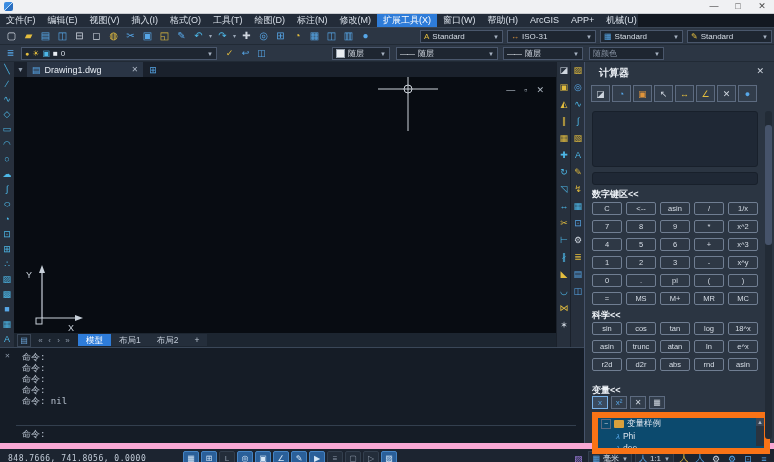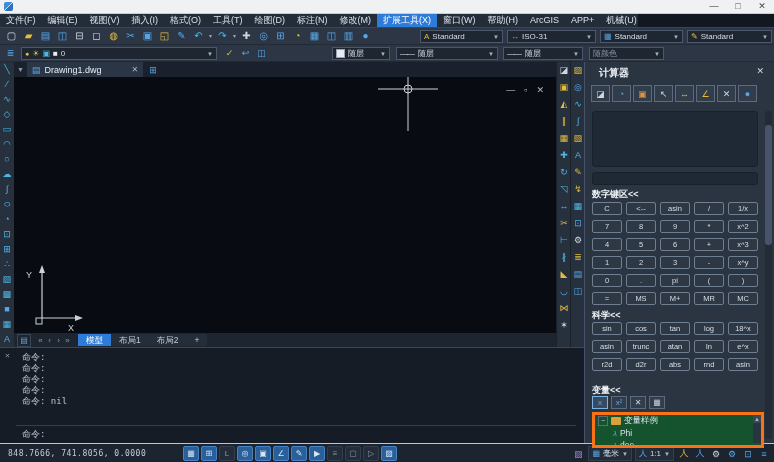--- a/index.html
+++ b/index.html
@@ -51,21 +51,21 @@
   .ltab{padding:0 8px;height:12px;line-height:12px;background:#242e3b;font-size:8.5px;color:#c2cbd7}
   .ltab.active{background:#2e7cd9;color:#fff}
   
   .cmd{left:0;top:347px;width:584px;height:96px;background:#151c26;border-top:1px solid #3a4758;box-sizing:border-box;font-family:"DejaVu Sans Mono",monospace;color:#b8c2cf;font-size:9px}
   .cmd-close{position:absolute;left:5px;top:3px;color:#8d99a9;font-size:8px}
   .cmdlines{position:absolute;left:22px;top:4px}
   .cline{height:11px;line-height:11px;white-space:pre}
   .cmd-div{position:absolute;left:16px;right:8px;top:77px;border-top:1px solid #333f4e}
   .cprompt{position:absolute;left:22px;top:81px;height:11px;line-height:11px}
   
-  .status{left:0;top:443px;width:774px;height:19px;background:#1c2430;border-top:1px solid #f9a8d4;box-sizing:border-box}
+  .status{left:0;top:443px;width:774px;height:19px;background:#1c2430;border-top:6px solid #f9a8d4;box-sizing:border-box}
   .coords{position:absolute;left:8px;top:5px;font-family:"DejaVu Sans Mono",monospace;font-size:8px;color:#c3ccd8;letter-spacing:.5px}
   .toggles{position:absolute;left:183px;top:2px;display:flex}
   .sic{width:14px;height:13px;margin-right:2px;display:flex;align-items:center;justify-content:center;font-size:8px;border-radius:2px}
   .sic.on{background:#2a5f99;border:1px solid #4584c4;color:#d6e7f7}
   .sic.off{background:#232d3a;border:1px solid #333f4e;color:#8d99a9}
   .rgroup{position:absolute;right:3px;top:2px;display:flex;align-items:center;gap:3px}
   .scombo{display:flex;align-items:center;background:#232d3a;border:1px solid #333f4e;height:13px;padding:0 3px;font-size:8px;color:#cdd6e0;gap:3px}
   .ric{width:14px;height:13px;display:flex;align-items:center;justify-content:center;font-size:9px}
   
   .calc{left:584px;top:62px;width:190px;height:381px;background:#2b3542;border-left:1px solid #46536a;box-sizing:border-box}
@@ -73,21 +73,21 @@
   .calc-close{position:absolute;right:10px;top:4px;font-size:9px;color:#cfd6df}
   .calc-tools{position:absolute;left:6px;top:23px;display:flex;gap:2px}
   .cbtn{width:19px;height:17px;background:#323d4b;border:1px solid #5d6b80;display:flex;align-items:center;justify-content:center;font-size:9px;box-sizing:border-box}
   .box{background:#1f2835;border:1px solid #18202b;border-radius:3px;box-sizing:border-box}
   .sec{position:absolute;left:7px;color:#eef2f7;font-weight:bold;font-size:9px}
   .grid5{position:absolute;left:7px;display:grid;grid-template-columns:repeat(5,30px);grid-auto-rows:13px;gap:5px 4px}
   .kbtn{background:#2e3845;border:1px solid #707e92;border-radius:2px;color:#d8dfe8;font-size:7.5px;display:flex;align-items:center;justify-content:center;height:13px;padding:0;font-family:inherit}
   .vartools{position:absolute;left:7px;top:334px;display:flex;gap:3px}
   .vbtn{width:16px;height:13px;background:#323d4b;border:1px solid #5d6b80;display:flex;align-items:center;justify-content:center;font-size:8px;box-sizing:border-box}
   .vbtn.hl{border-color:#7ab2e8;background:#3a4a5e}
-  .tree{position:absolute;left:7px;top:350px;width:166px;height:30px;background:#14532d;border:3px solid #f97316;overflow:hidden}
+  .tree{position:absolute;left:7px;top:350px;width:166px;height:30px;background:#0c4a6e;border:6px solid #f97316;overflow:hidden}
   .trow{display:flex;align-items:center;height:12px;font-size:8.5px;color:#dce3ec;gap:3px;padding-left:3px}
   .trow.child{padding-left:18px}
   .texp{width:8px;height:8px;border:1px solid #5d6b80;font-size:7px;line-height:7px;text-align:center;color:#cfd6df}
   .tfold{width:10px;height:8px;background:#d9a03c;border-radius:1px}
   .tvar{color:#57a7e8;font-style:italic;font-size:8px}
   .pscroll{position:absolute;right:2px;top:49px;width:7px;height:328px;background:#222b36;border-radius:3px}
   .pthumb{position:absolute;left:0;top:14px;width:7px;height:120px;background:#46536a;border-radius:3px}
   .tscroll{position:absolute;right:0;top:0;width:8px;height:28px;background:#2a3440}
   .tup{width:8px;height:8px;background:#3a4656;color:#aab4c2;font-size:6px;line-height:8px;text-align:center}
 </style>

